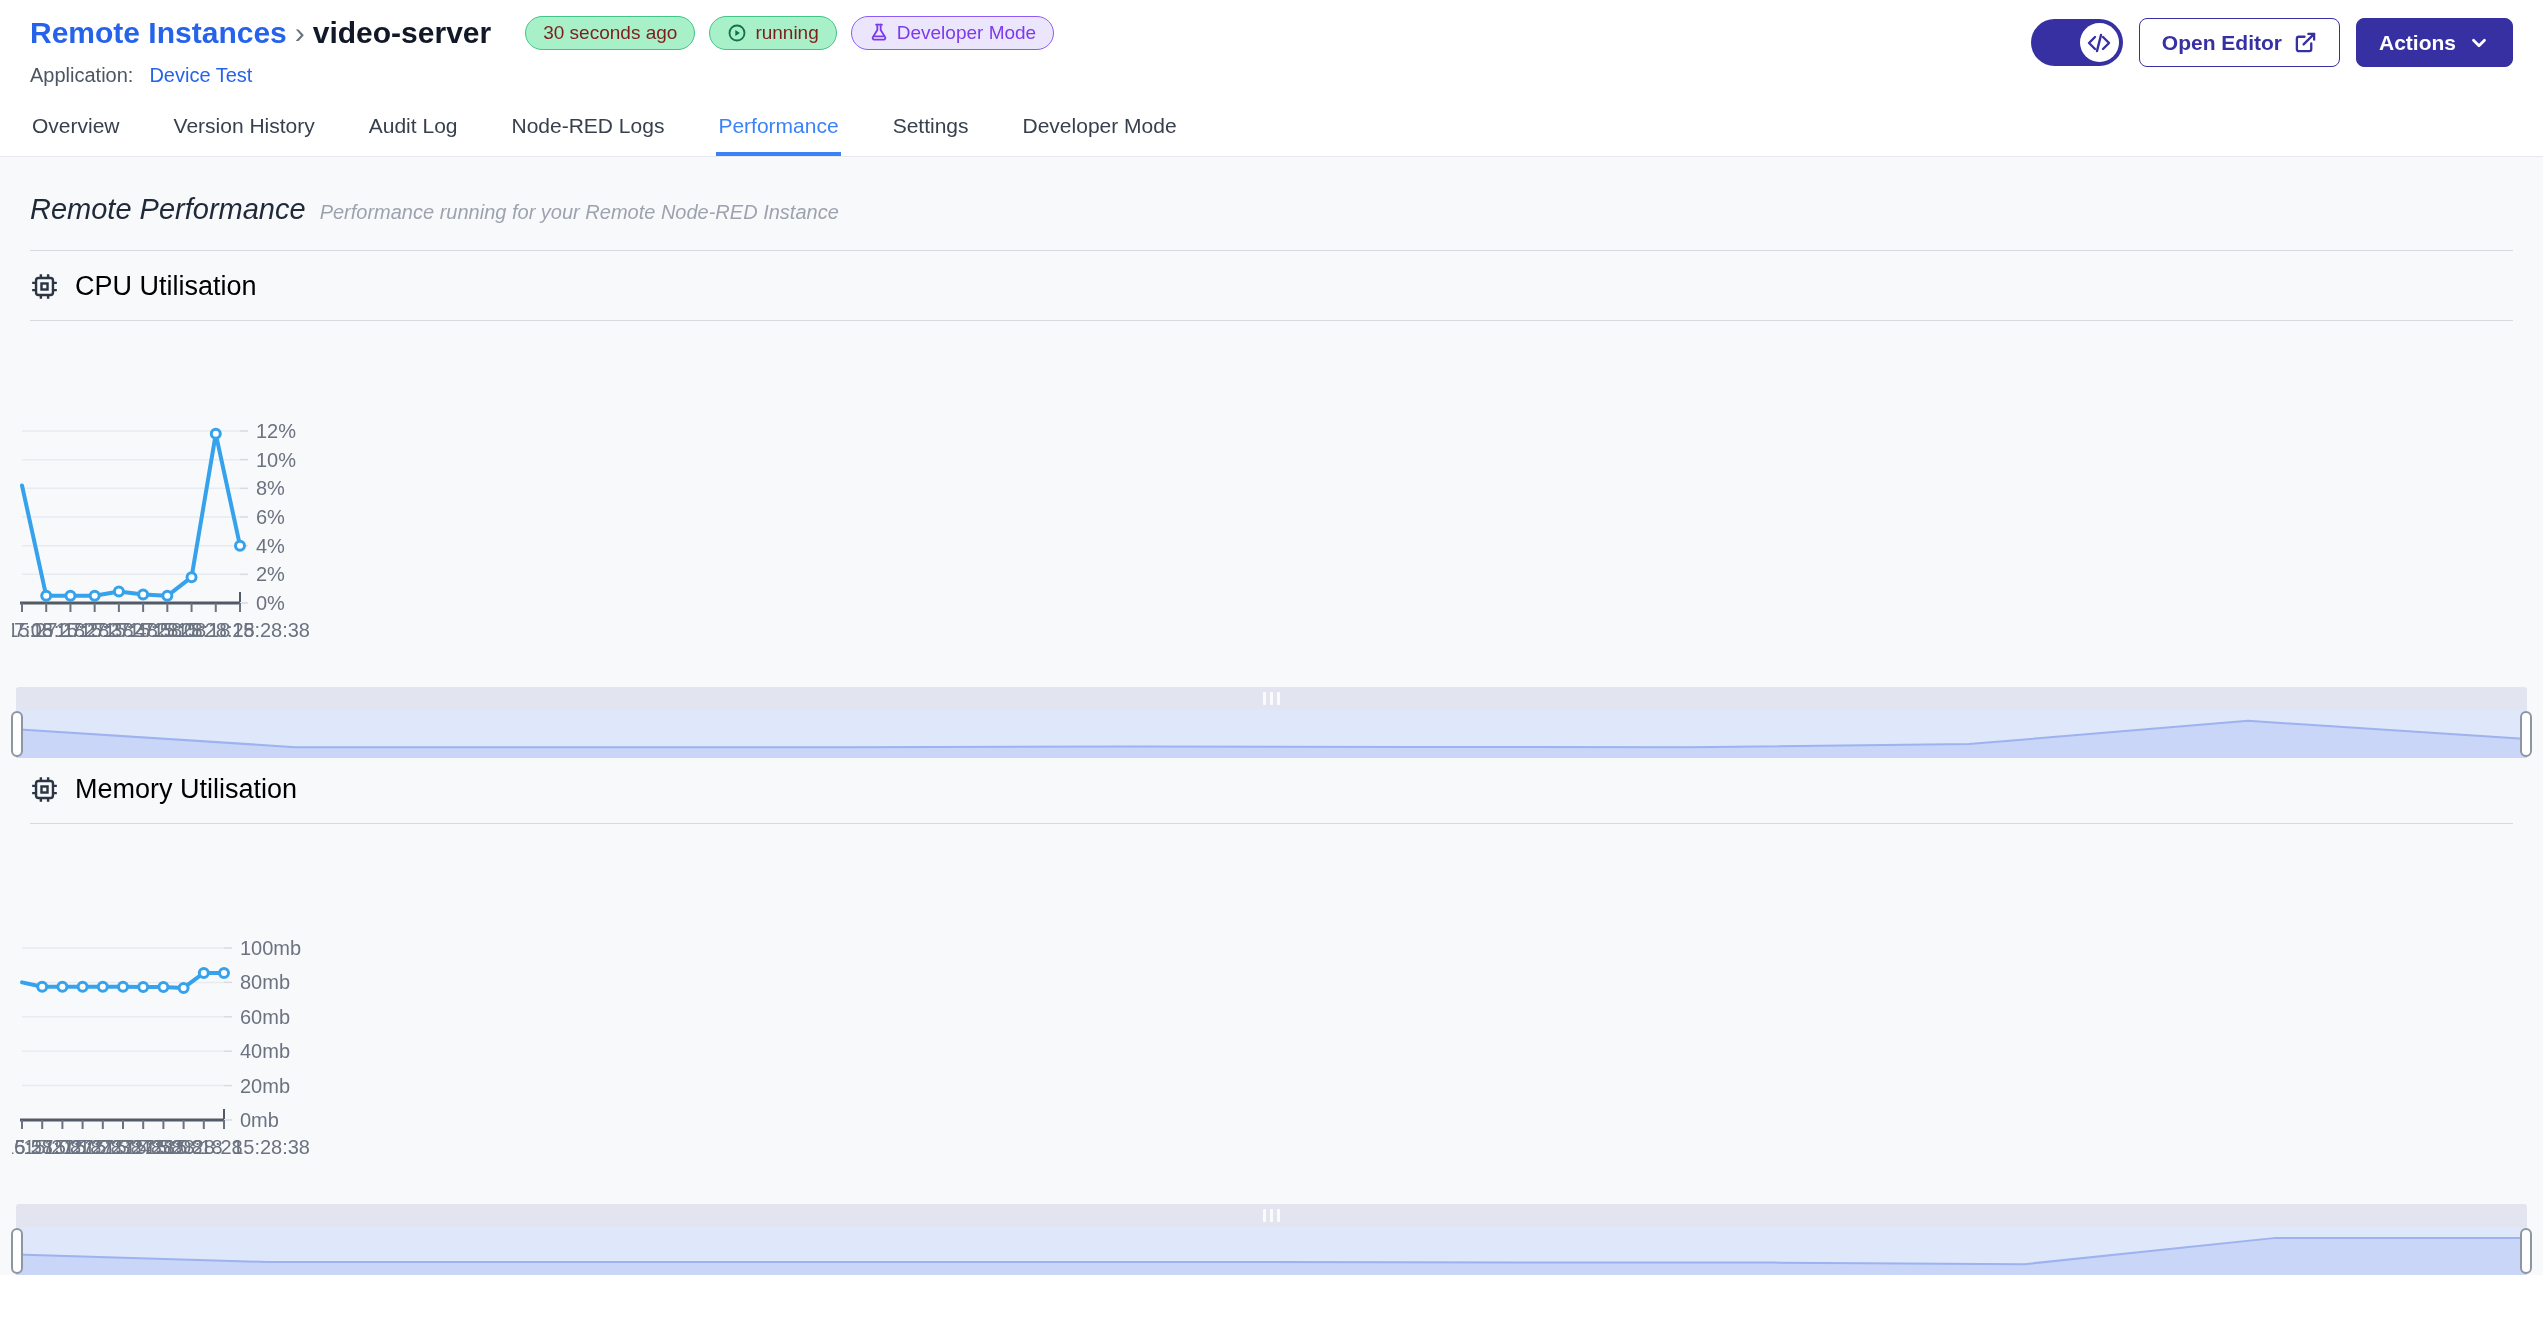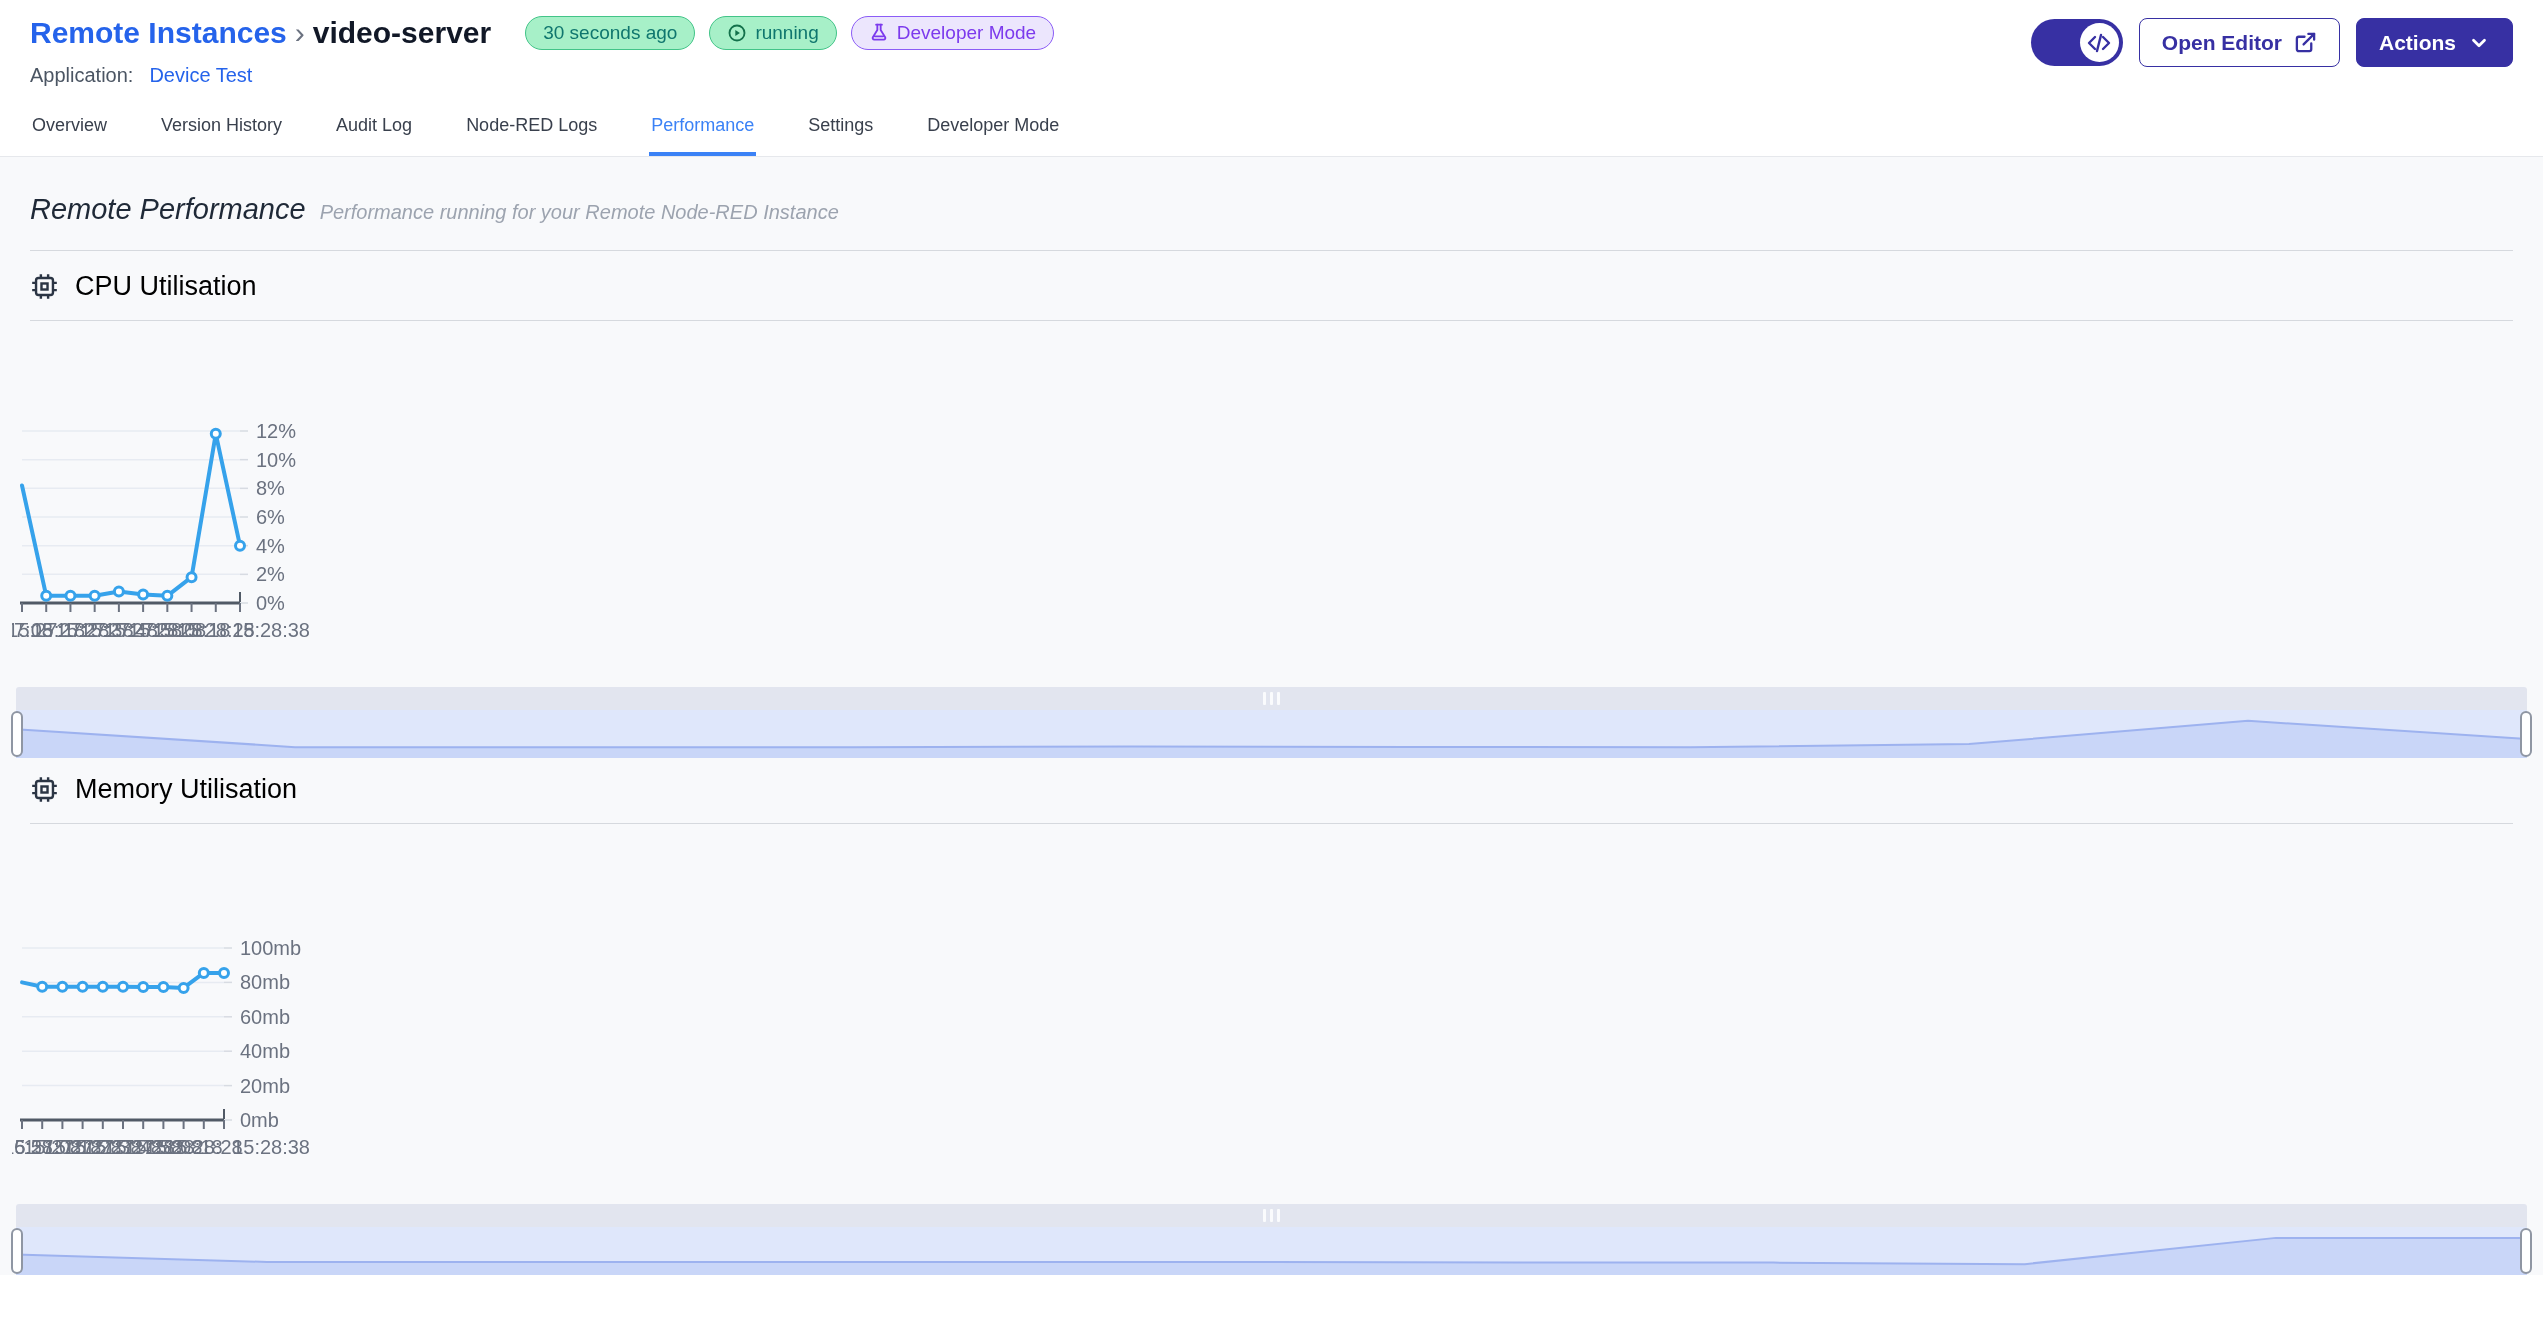--- a/index.html
+++ b/index.html
@@ -8,36 +8,36 @@
 
   
   .header { display:flex; justify-content:space-between; align-items:flex-start; padding:16px 30px 8px 30px; background:#fff; }
   .header-left {}
   .crumb-row { display:flex; align-items:center; gap:6px; }
   .crumb-link { font-size:30px; font-weight:700; color:#2563eb; text-decoration:none; cursor:pointer; }
   .crumb-sep { font-size:30px; color:#6b7280; font-weight:400; padding:0 2px; }
   .crumb-current { font-size:30px; font-weight:700; color:#111827; }
   .badges { display:flex; align-items:center; gap:14px; margin-left:28px; }
   .badge { display:inline-flex; align-items:center; gap:8px; font-size:19px; padding:5px 17px; border-radius:999px; white-space:nowrap; }
-  .badge.green { background:#a7f0c8; border:1.5px solid #42c488; color:#0f766e; }
+  .badge.green { background:#a7f0c8; border:1.5px solid #42c488; color:#7f1d1d; }
   .badge.purple { background:#ece6fd; border:1.5px solid #8b5cf6; color:#7c3aed; }
   .badge svg { display:block; }
   .app-row { margin-top:14px; font-size:20px; color:#4b5563; }
   .app-row a { color:#2563eb; text-decoration:none; cursor:pointer; margin-left:16px; }
 
   .header-right { display:flex; align-items:center; gap:16px; padding-top:2px; }
   .dev-toggle { position:relative; width:92px; height:47px; background:#3730a3; border-radius:999px; border:none; cursor:pointer; }
   .dev-toggle .knob { position:absolute; right:4px; top:4px; width:39px; height:39px; background:#fff; border-radius:50%; display:flex; align-items:center; justify-content:center; }
   .btn { display:inline-flex; align-items:center; gap:12px; height:49px; padding:0 22px; border-radius:8px; font-size:21px; font-weight:700; cursor:pointer; font-family:inherit; }
   .btn-outline { background:#fff; border:1.7px solid #3730a3; color:#3730a3; }
   .btn-solid { background:#3730a3; border:1.7px solid #3730a3; color:#fff; }
 
   
   .tabs { display:flex; gap:50px; padding:0 30px; background:#fff; border-bottom:1px solid #e6e8ec; height:62px; align-items:stretch; }
-  .tab { background:none; border:none; font-family:inherit; font-size:18px; color:#39404d; cursor:pointer; padding:0 2px; position:relative; }
+  .tab { background:none; border:none; font-family:inherit; font-size:21px; color:#39404d; cursor:pointer; padding:0 2px; position:relative; }
   .tab.active { color:#3b82f6; }
   .tab.active::after { content:""; position:absolute; left:0; right:0; bottom:0; height:4px; background:#3b82f6; }
 
   
   .main { background:#f8f9fb; min-height:1108px; padding:36px 30px 0 30px; }
   .page-head { display:flex; align-items:baseline; gap:14px;font-style:italic; }
   .page-title { font-size:29px; font-weight:500; color:#1f2937; }
   .page-subtitle { font-size:20px; color:#9ca3af; }
   hr.divider { border:none; border-top:1px solid #d6d9de; margin:0; }
   .page-head { margin-bottom:24px; }

